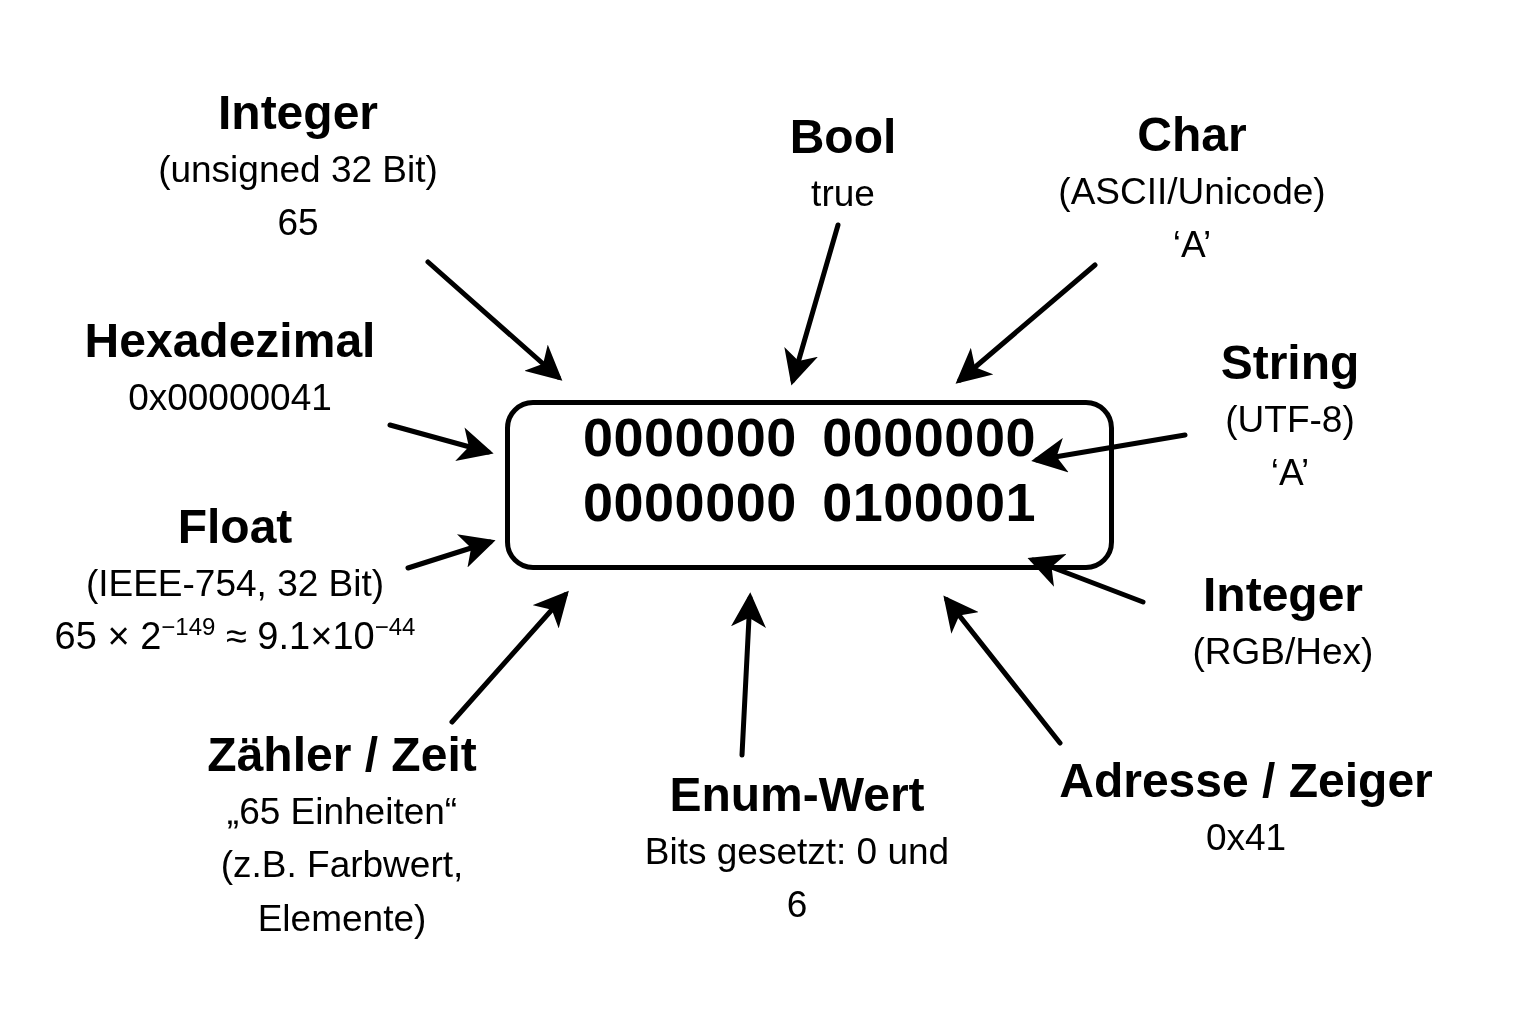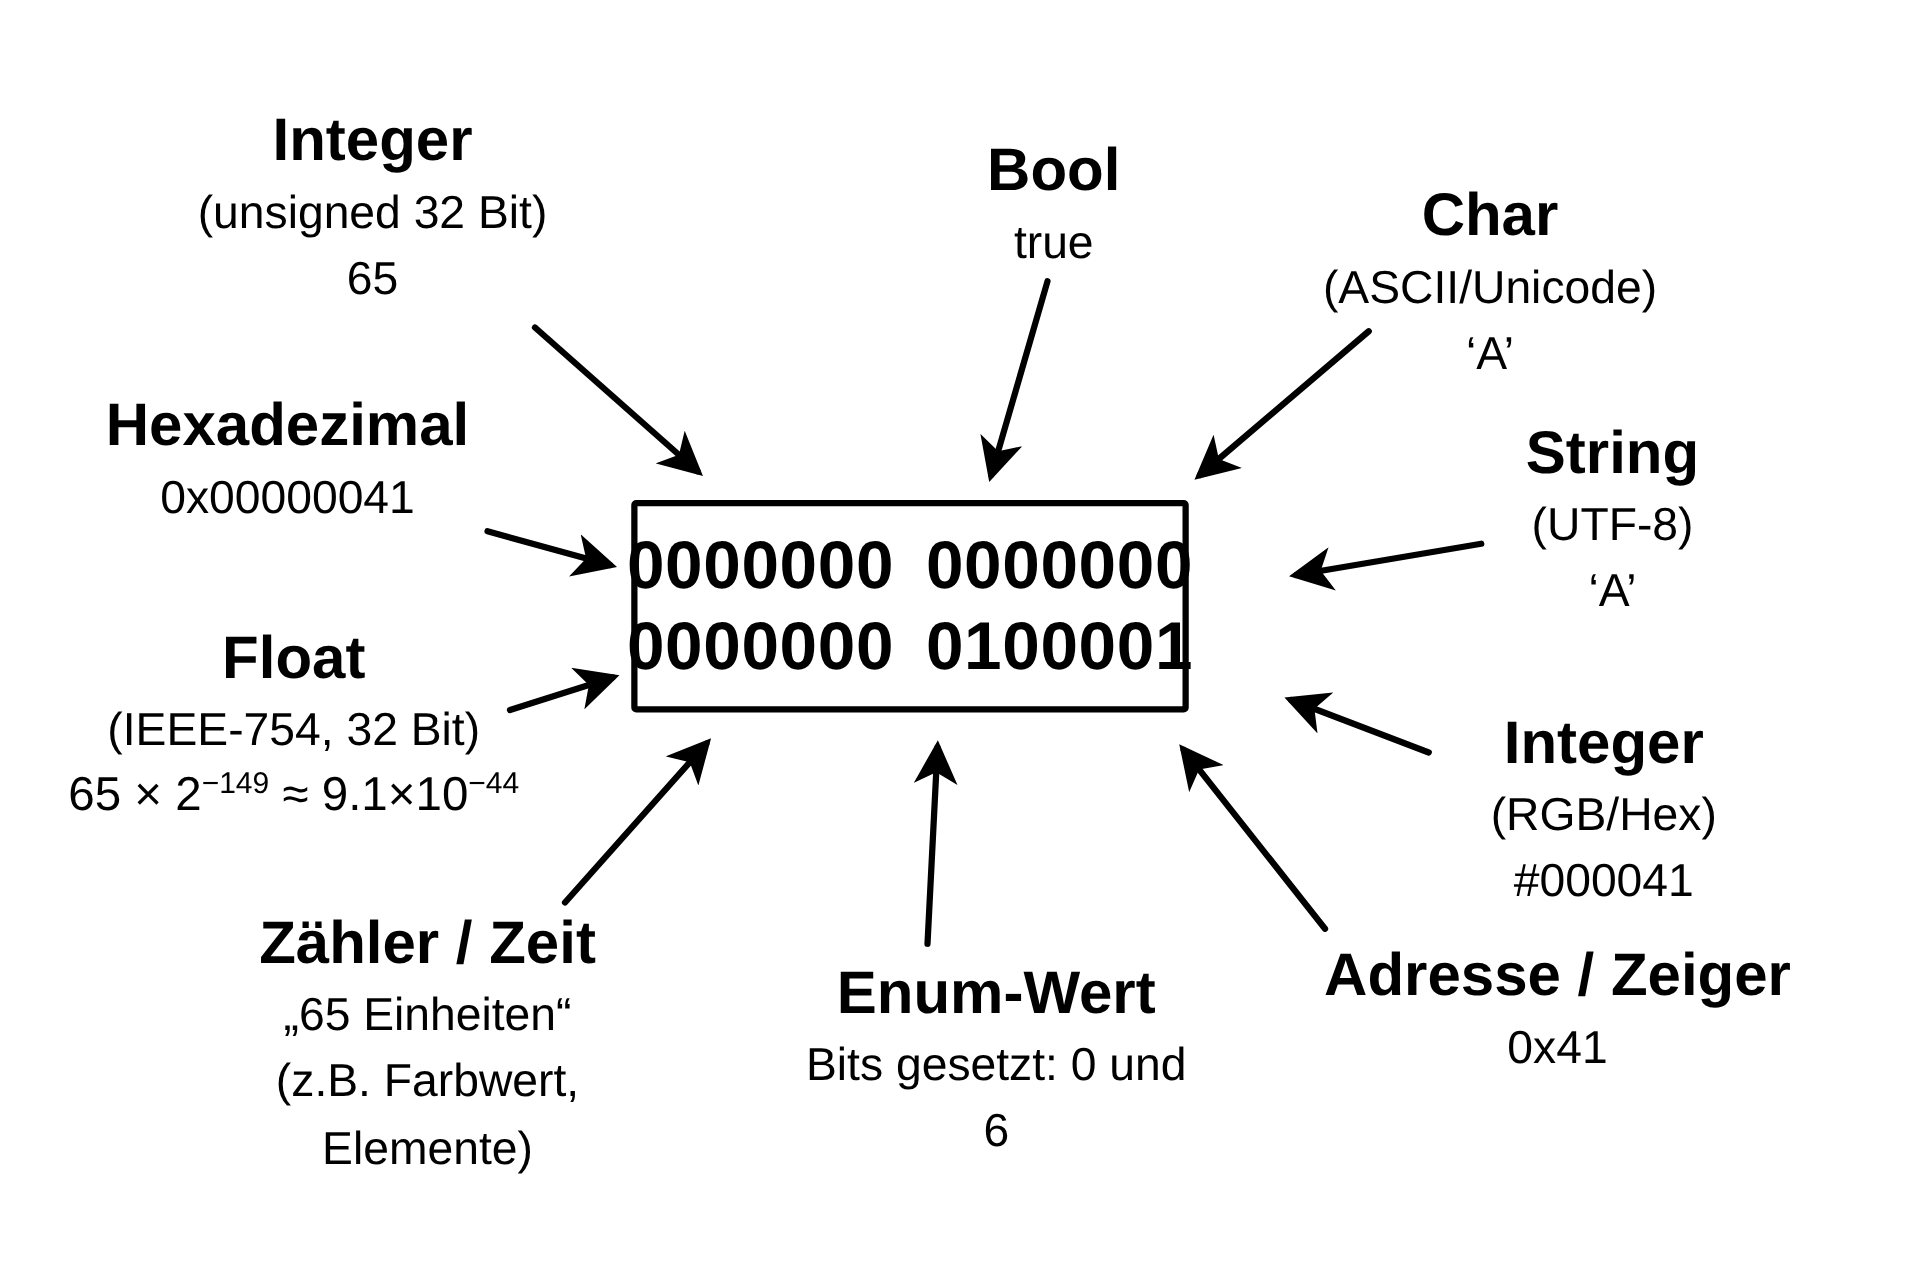--- a/index.html
+++ b/index.html
@@ -24,29 +24,28 @@
   }
   .arrow-layer line {
     stroke: #000000;
     stroke-width: 5;
     stroke-linecap: round;
   }
   .binary-box {
     position: absolute;
     left: 505px;
     top: 400px;
-    width: 446px;
+    width: 609px;
     height: 170px;
     border: 5px solid #000000;
-    border-radius: 4px;
+    border-radius: 28px;
     box-sizing: border-box;
     display: flex;
     flex-direction: column;
     align-items: center;
-    justify-content: center;
   }
   .binary-line {
     font-size: 54px;
     font-weight: 600;
     line-height: 65px;
     letter-spacing: 0.5px;
     word-spacing: 10px;
     white-space: nowrap;
   }
   .label {
@@ -107,21 +106,21 @@
     <div class="title">Integer</div>
     <div class="sub">(unsigned 32 Bit)</div>
     <div class="sub">65</div>
   </div>
 
   <div class="label" style="left:843px; top:84px;margin-top:24px;">
     <div class="title">Bool</div>
     <div class="sub">true</div>
   </div>
 
-  <div class="label" style="left:1192px; top:106px;margin-top:38px;">
+  <div class="label" style="left:1192px; top:106px;">
     <div class="title">Char</div>
     <div class="sub">(ASCII/Unicode)</div>
     <div class="sub">‘A’</div>
   </div>
 
   <div class="label" style="left:230px; top:312px;">
     <div class="title">Hexadezimal</div>
     <div class="sub">0x00000041</div>
   </div>
 
@@ -133,21 +132,20 @@
 
   <div class="label" style="left:235px; top:498px;">
     <div class="title">Float</div>
     <div class="sub">(IEEE-754, 32 Bit)</div>
     <div class="sub formula"><span>65 × 2</span><sup>−149</sup><span> ≈ 9.1×10</span><sup>−44</sup></div>
   </div>
 
   <div class="label" style="left:1283px; top:566px;">
     <div class="title">Integer</div>
     <div class="sub">(RGB/Hex)</div>
-    <div class="sub">#000041</div>
   </div>
 
   <div class="label" style="left:342px; top:726px;">
     <div class="title">Zähler / Zeit</div>
     <div class="sub">„65 Einheiten“</div>
     <div class="sub">(z.B. Farbwert,</div>
     <div class="sub">Elemente)</div>
   </div>
 
   <div class="label" style="left:766px; top:766px;margin-left:31px;">

